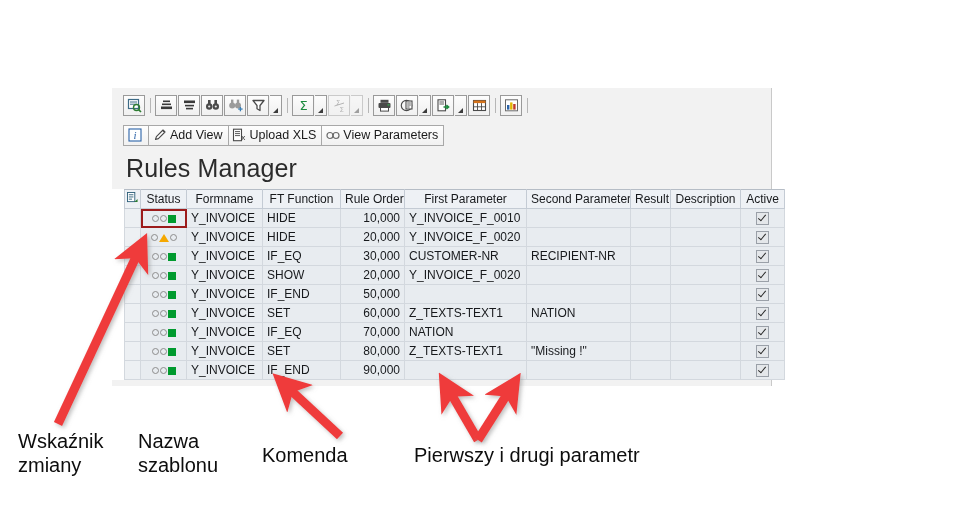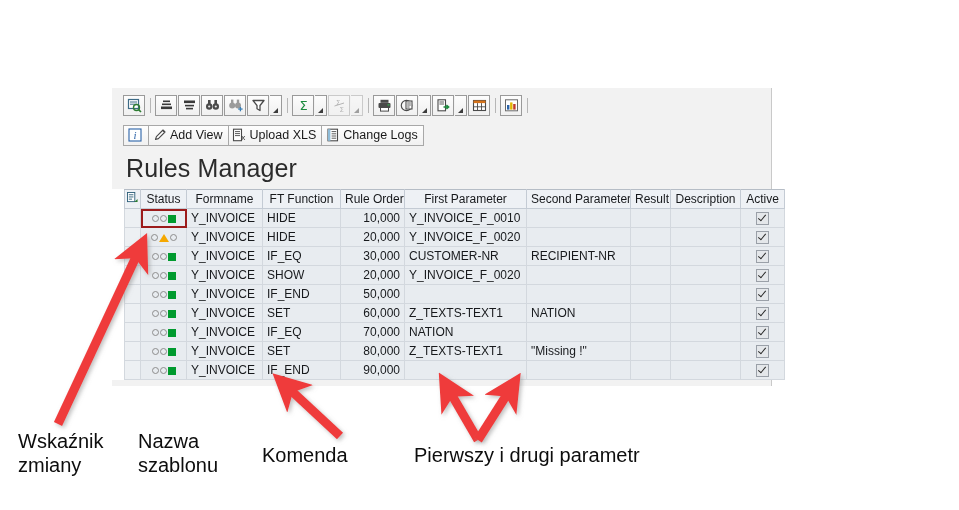--- a/index.html
+++ b/index.html
@@ -406,35 +406,33 @@
           <line x1="3" y1="3.6" x2="8" y2="3.6" stroke="#4a4a4a" stroke-width=".9"></line>
           <line x1="3" y1="5.6" x2="8" y2="5.6" stroke="#4a4a4a" stroke-width=".9"></line>
           <line x1="3" y1="7.6" x2="8" y2="7.6" stroke="#4a4a4a" stroke-width=".9"></line>
           <text x="11.3" y="12" font-family="Liberation Sans, sans-serif" font-size="8" fill="#2b2b2b" text-anchor="middle">x</text>
         </svg>
       </span>
       <span>Upload XLS</span>
     </div>
 
 
-
-
     <div class="fn-btn">
       <span class="fn-ico">
         <svg width="14" height="14" viewBox="0 0 14 14">
-          <rect x="2" y="1.2" width="9.5" height="11.6" fill="#ffffff" stroke="#4a4a4a" stroke-width="1.1"></rect>
-          <rect x="2" y="1.2" width="2.4" height="11.6" fill="#8fbcd8"></rect>
-          <line x1="5.6" y1="3.6" x2="10.2" y2="3.6" stroke="#4a4a4a" stroke-width=".9"></line>
-          <line x1="5.6" y1="5.8" x2="10.2" y2="5.8" stroke="#4a4a4a" stroke-width=".9"></line>
-          <line x1="5.6" y1="8" x2="10.2" y2="8" stroke="#4a4a4a" stroke-width=".9"></line>
-          <line x1="5.6" y1="10.2" x2="10.2" y2="10.2" stroke="#4a4a4a" stroke-width=".9"></line>
+          <circle cx="4" cy="7.5" r="3" fill="none" stroke="#6b6b6b" stroke-width="1.2"></circle>
+          <circle cx="10" cy="7.5" r="3" fill="none" stroke="#6b6b6b" stroke-width="1.2"></circle>
+          <line x1="7" y1="7.5" x2="7" y2="7.5" stroke="#6b6b6b" stroke-width="1.2"></line>
+          <path d="M6.2 7 q0.8 -0.9 1.6 0" fill="none" stroke="#6b6b6b" stroke-width="1.1"></path>
         </svg>
       </span>
-      <span>Change Logs</span>
-    </div>
+      <span>View Parameters</span>
+    </div>
+
+
   </div>
 
   <div id="grid-title">Rules Manager</div>
 
   <div id="grid">
     <table class="alv">
       <colgroup id="alv-colgroup">
           <col style="width: 16px;">
           <col style="width: 46px;">
           <col style="width: 76px;">

